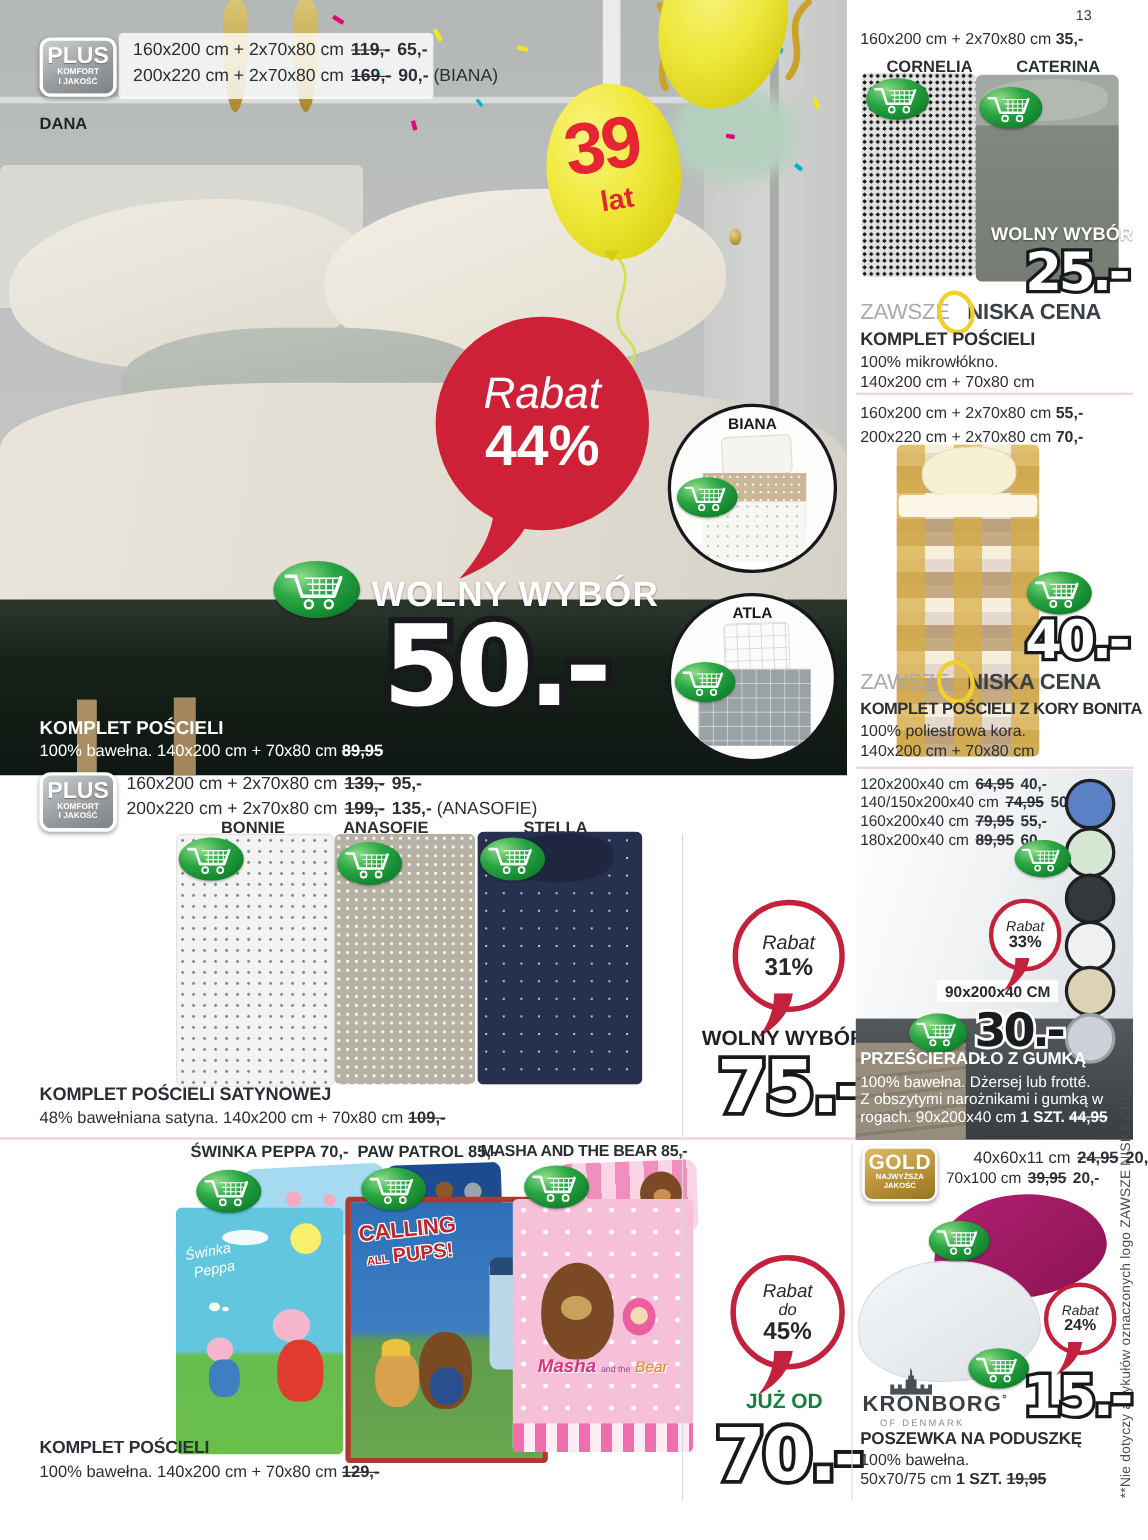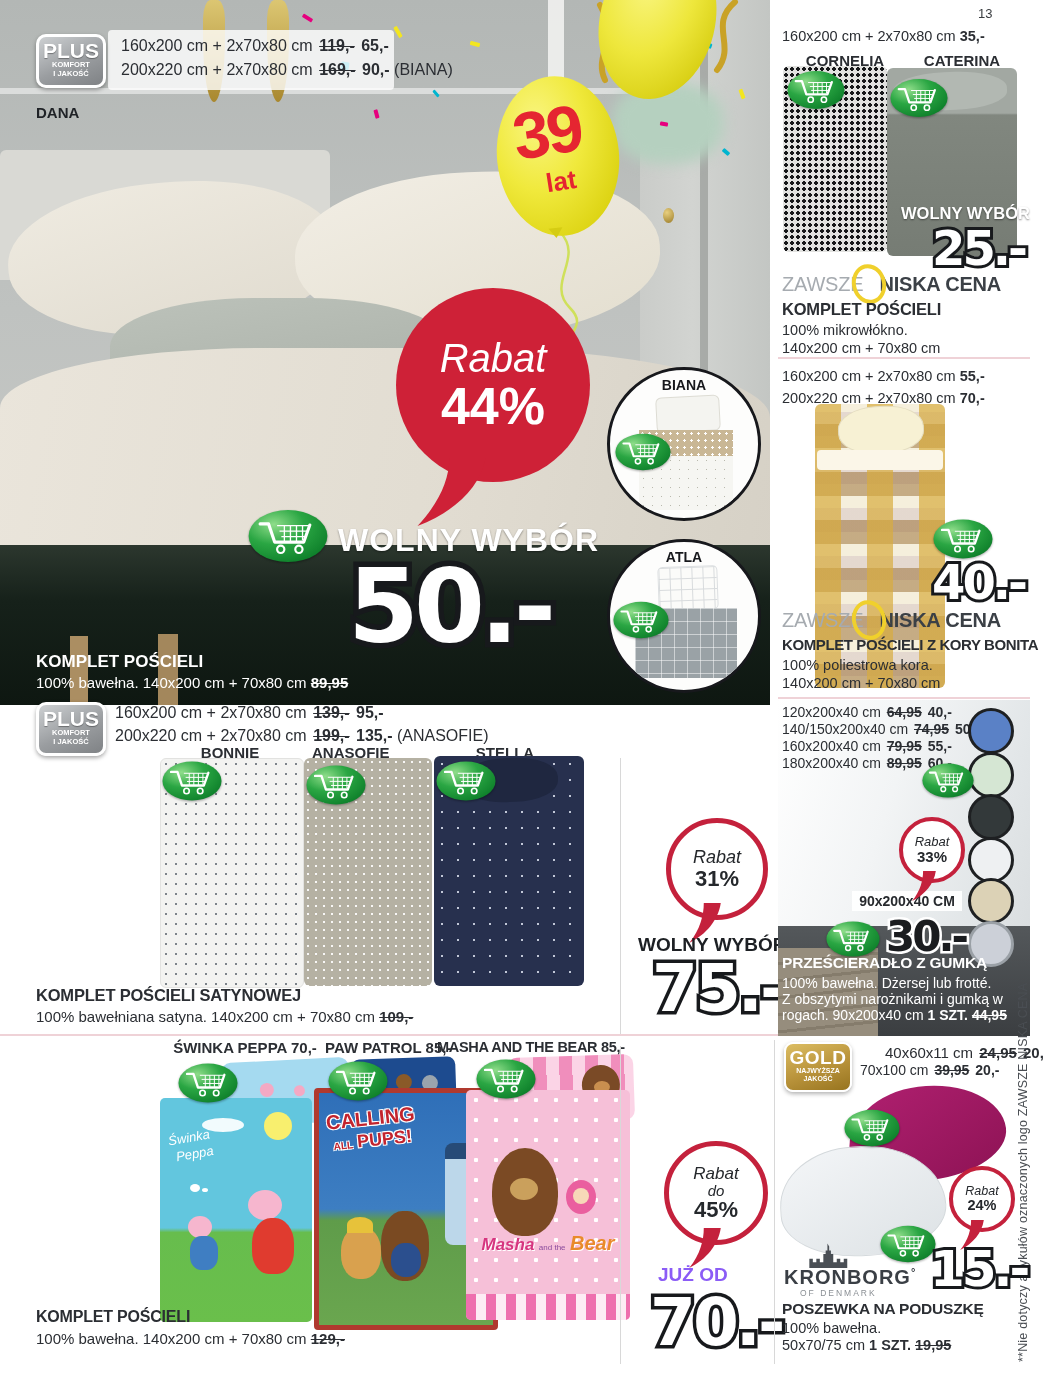--- a/index.html
+++ b/index.html
@@ -275,21 +275,21 @@
   </div>
   <svg class="abs" style="left:688px;top:903px;width:34px;height:40px" viewBox="0 0 26 33">
       <use href="#tail-line" xlink:href="#tail-line"></use>
     </svg>
   <div class="t b" style="left:638px;top:934px;width:126px;text-align:center;font-size:19px;color:#1d2024">WOLNY WYBÓR</div>
   <div class="bigp" style="left:652px;top:956px;font-size:66px;--sw:7px">
     <span class="st">75.-</span><span class="fi">75.-</span>
   </div>
   <div class="t title" style="left:36px;top:986px">KOMPLET POŚCIELI SATYNOWEJ</div>
   <div class="t desc" style="left:36px;top:1008px;font-size:15px">
-    <span>100% bawełniana satyna. 140x200 cm + 70x80 cm</span> <s>109,-</s>
+    <span>48% bawełniana satyna. 140x200 cm + 70x80 cm</span> <s>109,-</s>
   </div>
   <div class="hr-pink" style="left:0;top:1034px;width:1030px"></div>
 
   <div class="abs" style="left:778px;top:700px;width:252px;height:336px;background:linear-gradient(108deg,#ffffff 0%,#f2f4f5 40%,#e2e6e8 72%,#d6dadc 100%)"></div>
   <div class="abs" style="left:778px;top:926px;width:252px;height:110px;background:linear-gradient(180deg,#54585b,#3b3e41)"></div>
   <div class="abs" style="left:778px;top:948px;width:100px;height:88px;background:repeating-linear-gradient(174deg,#968d7d 0 14px,#857c6c 14px 17px)"></div>
   <div class="t pl pls" style="left:782px;top:704px;font-size:14px">
     <span>120x200x40 cm</span> <s>64,95</s> <b>40,-</b>
   </div>
   <div class="t pl pls" style="left:782px;top:721px;font-size:14px">
@@ -377,21 +377,21 @@
   </div>
   <div class="abs" style="left:466px;top:1090px;width:164px;height:230px;border-radius:5px;overflow:hidden;background-color:#f6c0d8;background-image:radial-gradient(#ffffff 2px,transparent 2.5px);background-size:20px 20px">
     <div class="abs" style="left:0;top:0;width:164px;height:54px;background:linear-gradient(180deg,#e univers36aaa,#ef9ec6)"></div>
     <i class="abs" style="left:26px;top:58px;width:66px;height:88px;border-radius:50% 50% 45% 45%;background:#7b4a24"></i>
     <i class="abs" style="left:44px;top:88px;width:28px;height:22px;border-radius:50%;background:#caa05c"></i>
     <i class="abs" style="left:100px;top:90px;width:30px;height:34px;border-radius:50%;background:#ea5f9f"></i>
     <i class="abs" style="left:107px;top:98px;width:16px;height:16px;border-radius:50%;background:#f7d9b8"></i>
     <div class="abs" style="left:6px;top:142px;width:152px;text-align:center">
       <span style="font-size:17px;font-weight:700;font-style:italic;color:#d6357f;text-shadow:1px 1px 0 #fff">Masha</span>
       <span style="font-size:8px;font-weight:400;color:#8a4a9c">and the</span>
-      <span style="font-size:20px;font-weight:700;font-style:italic;color:#e98a2b;text-shadow:1px 1px 0 #fff">Bear</span>
+      <span style="font-size:14px;font-weight:400;font-style:italic;color:#e98a2b;text-shadow:1px 1px 0 #fff">Bear</span>
     </div>
     <div class="abs" style="left:0;top:204px;width:164px;height:26px;background:repeating-linear-gradient(90deg,#ee6fae 0 10px,#fdecf4 10px 20px)"></div>
   </div>
 
   <svg class="cart" style="left:178px;top:1062px;width:60px;height:42px" viewBox="0 0 66 44">
       <use href="#cart-sym" xlink:href="#cart-sym"></use>
     </svg>
   <svg class="cart" style="left:328px;top:1060px;width:60px;height:42px" viewBox="0 0 66 44">
       <use href="#cart-sym" xlink:href="#cart-sym"></use>
     </svg>
@@ -401,21 +401,21 @@
 
   <div class="vr" style="left:620px;top:1046px;height:318px"></div>
   <div class="bubble bub-line" style="left:664px;top:1141px;width:94px;height:94px">
     <span class="rab" style="font-size:17px">Rabat</span>
     <span class="rab" style="font-size:15px">do</span>
     <span class="b" style="font-size:22px">45%</span>
   </div>
   <svg class="abs" style="left:688px;top:1228px;width:34px;height:40px" viewBox="0 0 26 33">
       <use href="#tail-line" xlink:href="#tail-line"></use>
     </svg>
-  <div class="t b" style="left:658px;top:1264px;width:110px;font-size:19px;color:#8b5cf6">JUŻ OD</div>
+  <div class="t b" style="left:658px;top:1264px;width:110px;text-align:center;font-size:19px;color:#15803d">JUŻ OD</div>
   <div class="bigp" style="left:650px;top:1290px;font-size:66px;--sw:7px">
     <span class="st">70.-</span><span class="fi">70.-</span>
   </div>
   <div class="t title" style="left:36px;top:1308px;font-size:16px">KOMPLET POŚCIELI</div>
   <div class="t desc" style="left:36px;top:1330px;font-size:15px">
     <span>100% bawełna. 140x200 cm + 70x80 cm</span> <s>129,-</s>
   </div>
   <div class="vr" style="left:774px;top:1040px;height:324px"></div>
 
   <div class="goldb" style="left:784px;top:1042px">

